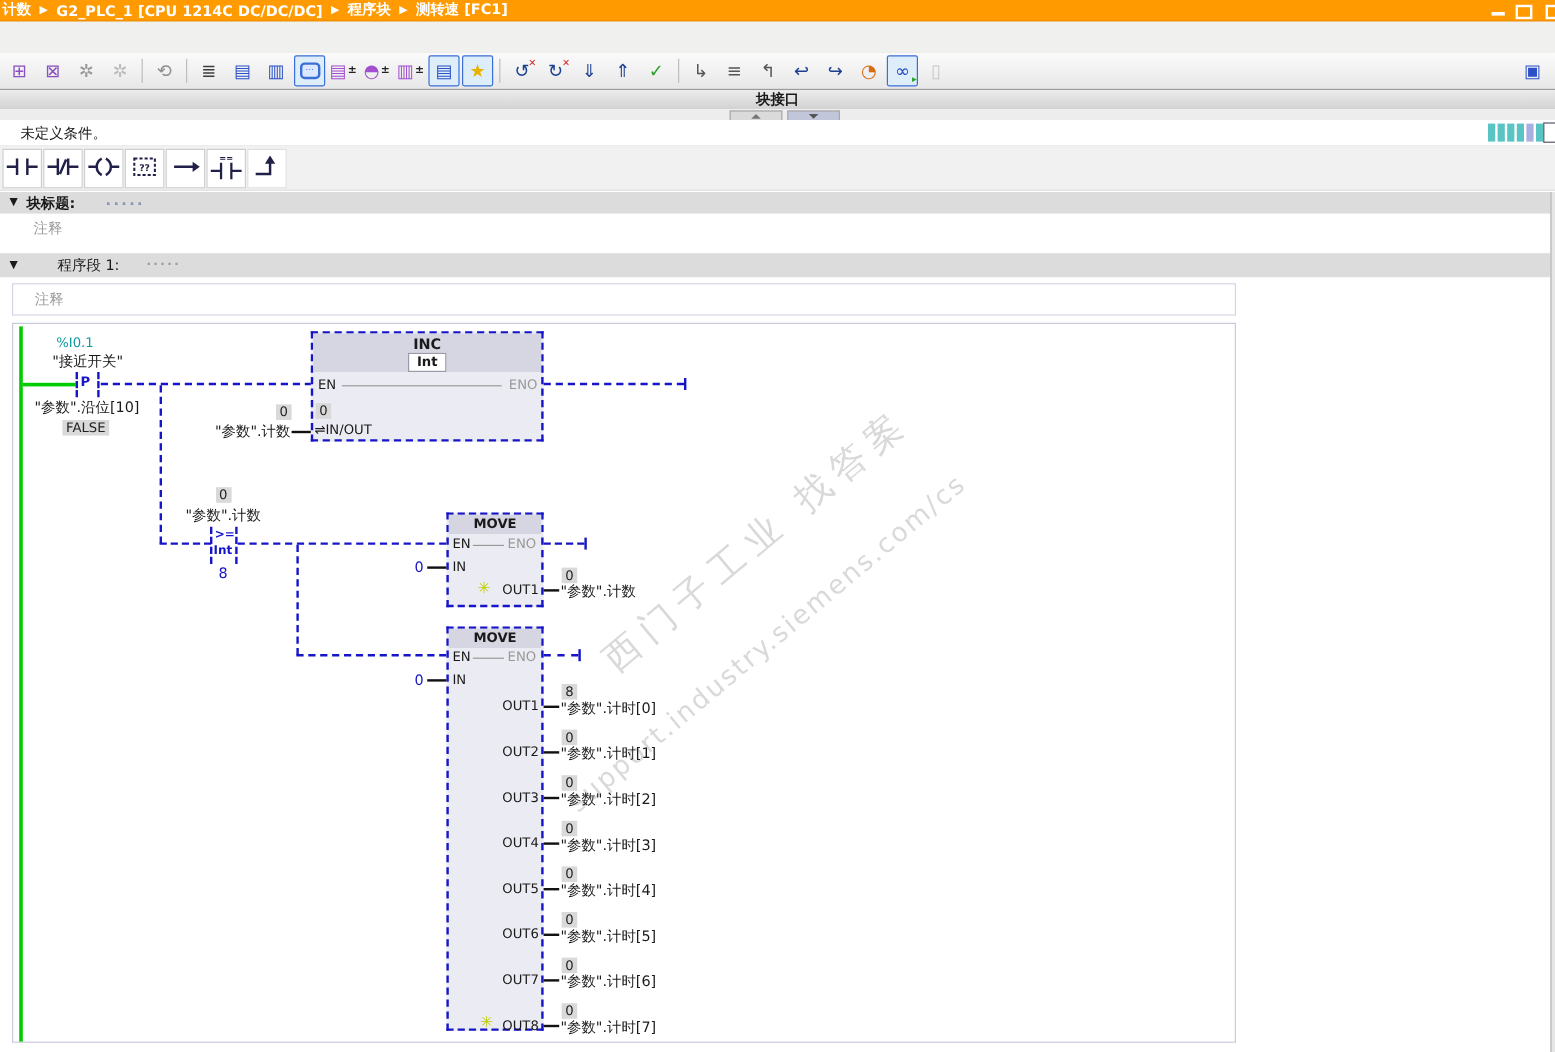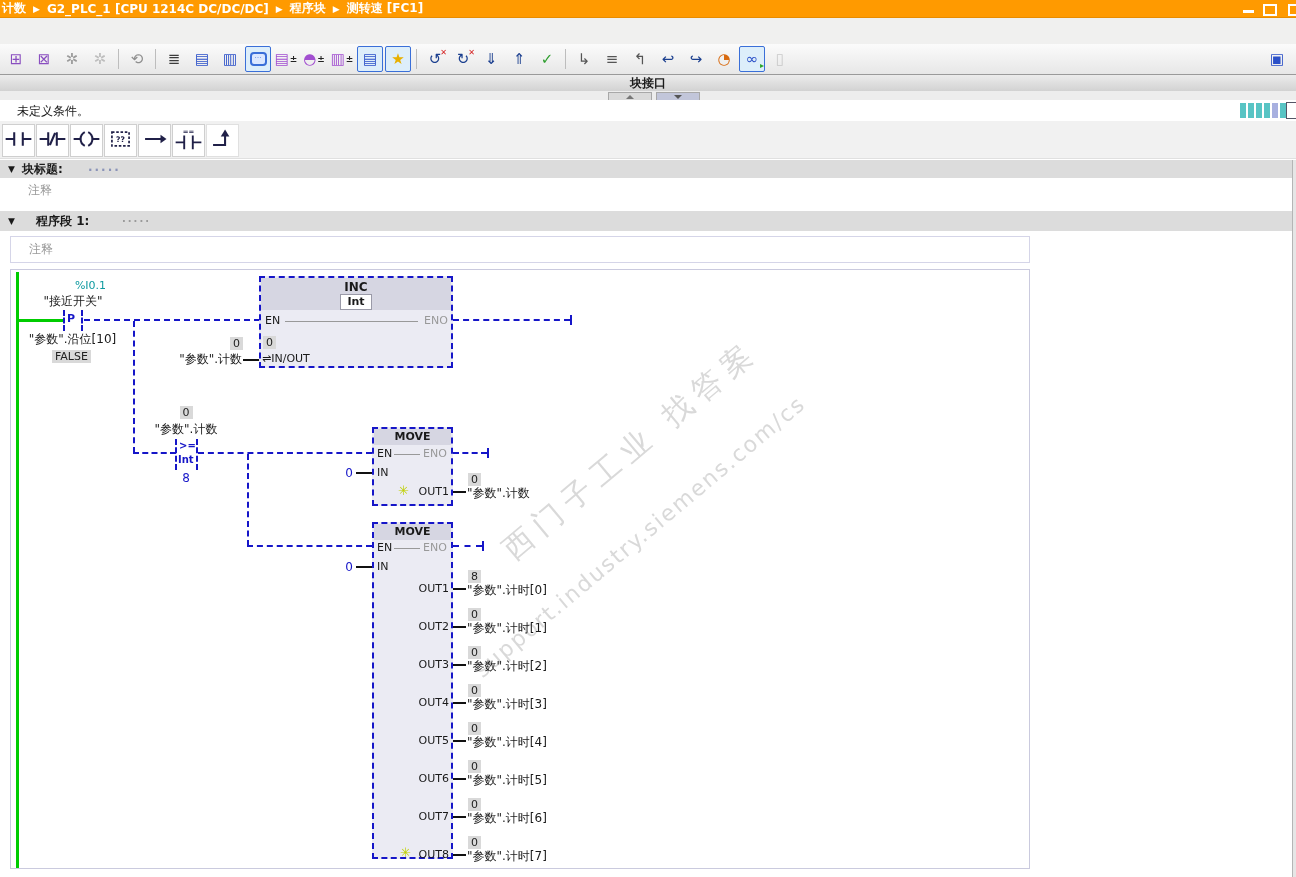--- a/index.html
+++ b/index.html
@@ -264,35 +264,35 @@
 
 <div class="abs band" style="left:0;top:160px;width:1293px;height:18px">
   <span class="abs" style="left:8px;top:4px;font-size:9px">▼</span>
   <span class="abs" style="left:22px;top:1px;font-weight:bold">块标题:</span>
   <span class="abs dots" style="left:88px;top:0">.....</span>
 </div>
 <div class="abs cmt" style="left:28px;top:182px">注释</div>
 
 <div class="abs band" style="left:0;top:211px;width:1293px;height:20px">
   <span class="abs" style="left:8px;top:5px;font-size:9px">▼</span>
-  <span class="abs" style="left:36px;top:2px;font-weight:bold">程序段 1:</span>
+  <span class="abs" style="left:48px;top:2px;font-weight:normal">程序段 1:</span>
   <span class="abs dots" style="left:122px;top:2px;font-size:10px;color:#9a9a9a">.....</span>
 </div>
 <div class="abs" style="left:10px;top:236px;width:1020px;height:27px;border:1px solid #d5d5e8;background:#fff;box-sizing:border-box">
   <span class="abs cmt" style="left:18px;top:4px">注释</span>
 </div>
 
 <div class="abs" style="left:10px;top:269px;width:1020px;height:600px;border:1px solid #cacade;background:#fff;box-sizing:border-box"></div>
 
 <div class="abs wm" style="left:470px;top:430px;font-size:30px;letter-spacing:8px">西门子工业  找答案</div>
 <div class="abs wm" style="left:428px;top:524px;font-size:22px;letter-spacing:2px">support.industry.siemens.com/cs</div>
 
 <div class="abs grn" style="left:16px;top:272px;width:3px;height:596px"></div>
 <div class="abs grn" style="left:19px;top:319px;width:44px;height:3px"></div>
-<div class="abs teal ctr" style="left:48px;top:279px;width:85px;font-size:11px">%I0.1</div>
+<div class="abs teal ctr" style="left:20px;top:279px;width:85px;font-size:11px">%I0.1</div>
 <div class="abs ctr" style="left:18px;top:293px;width:110px">"接近开关"</div>
 <div class="abs dash-v" style="left:63px;top:310px;height:21px"></div>
 <div class="abs dash-v" style="left:81px;top:310px;height:21px"></div>
 <div class="abs blue" style="left:67px;top:312px;font-size:11px;font-weight:bold">P</div>
 <div class="abs ctr" style="left:10px;top:331px;width:125px">"参数".沿位[10]</div>
 <div class="abs badge" style="left:52px;top:350px">FALSE</div>
 
 <div class="abs dash-h" style="left:84px;top:319px;width:176px"></div>
 <div class="abs dash-v" style="left:133px;top:321px;height:132px"></div>
 <div class="abs dash-h" style="left:133px;top:452px;width:43px"></div>

